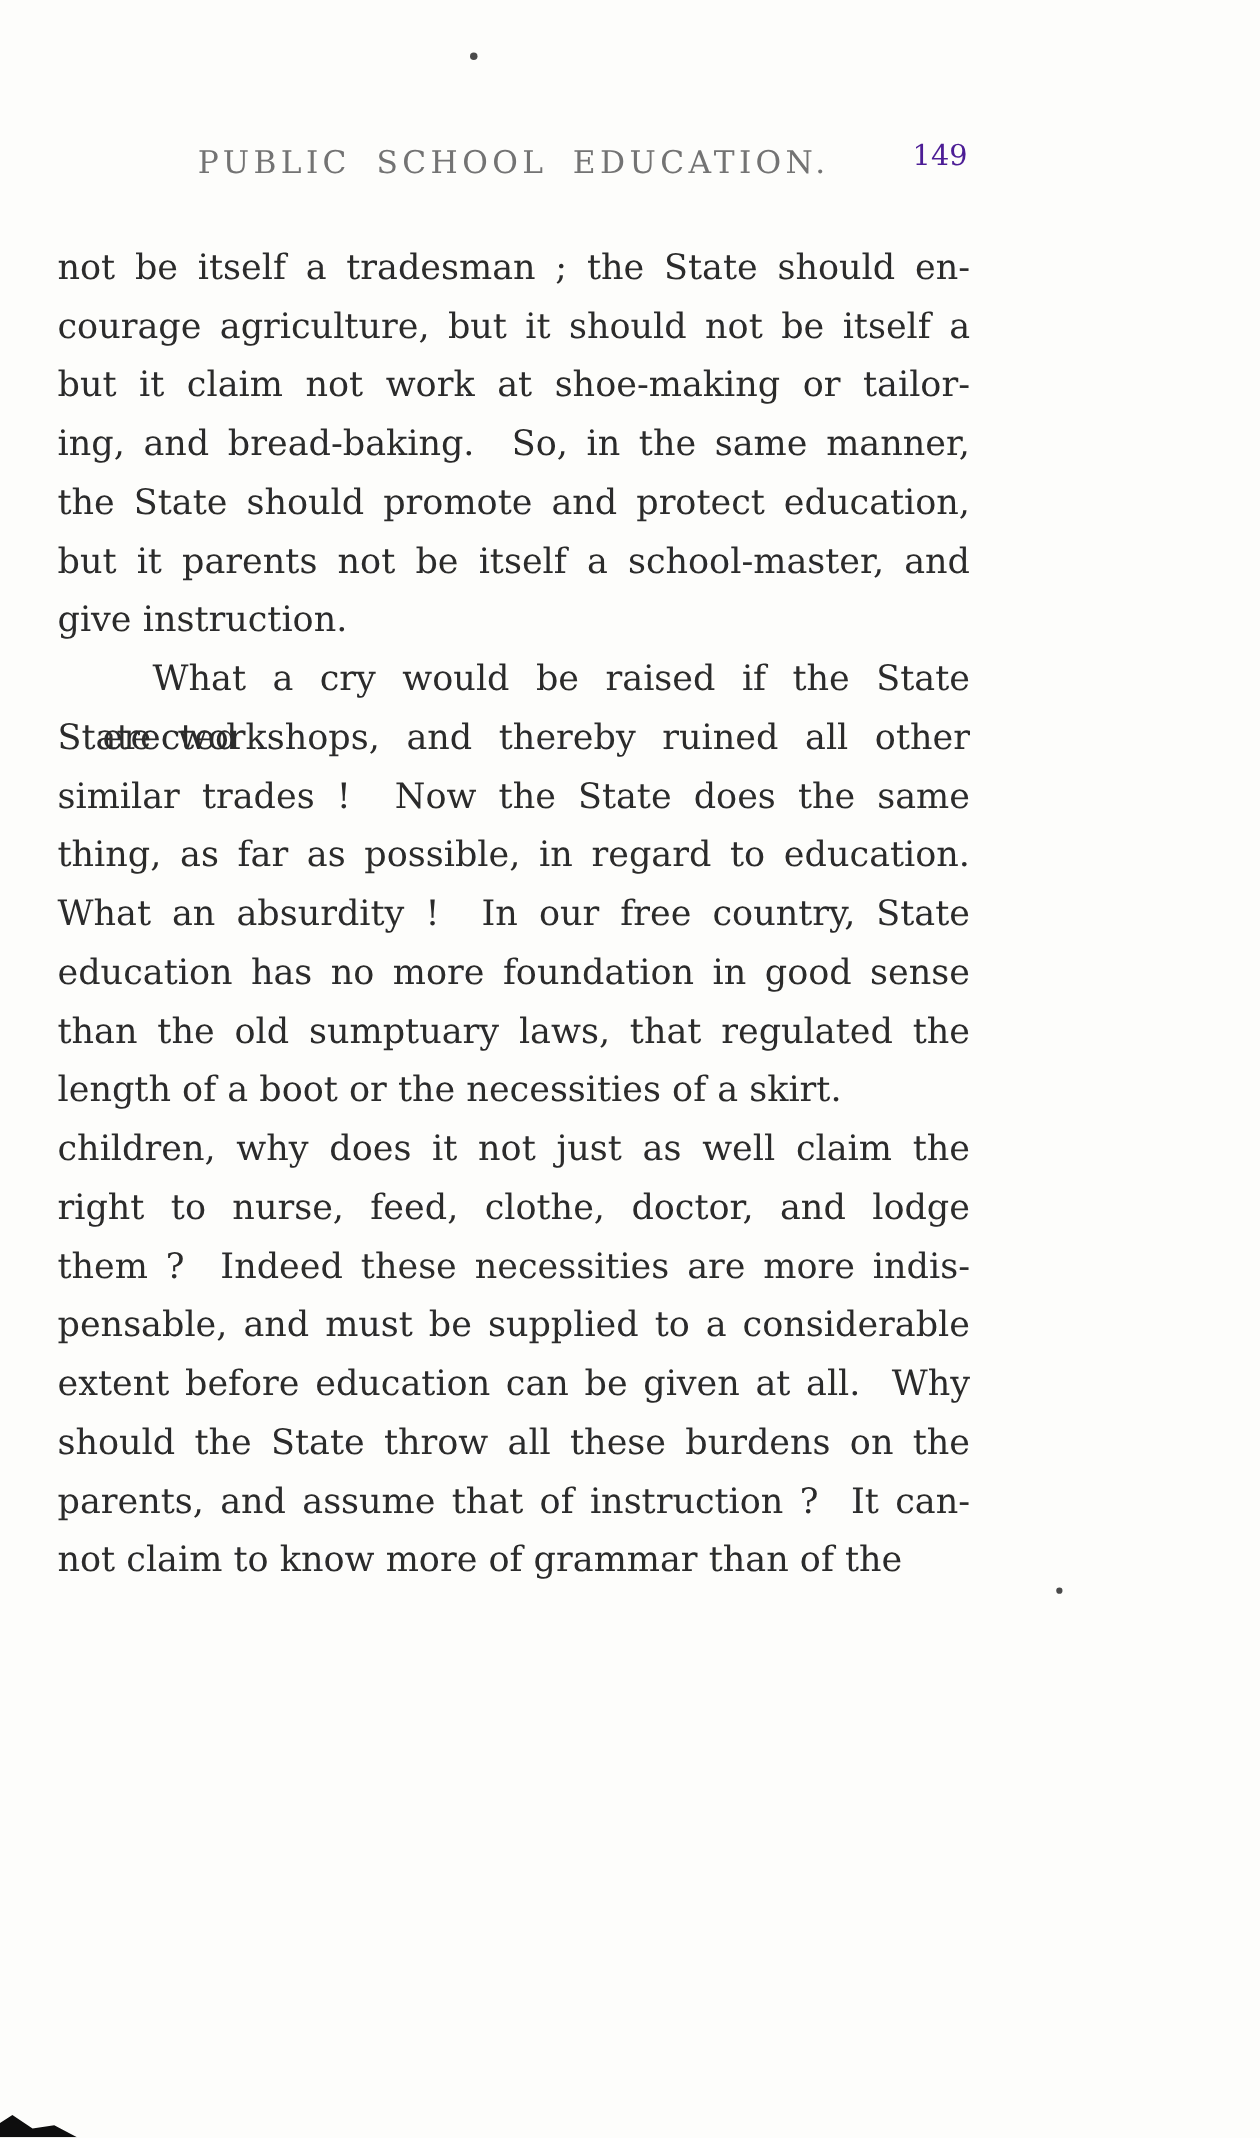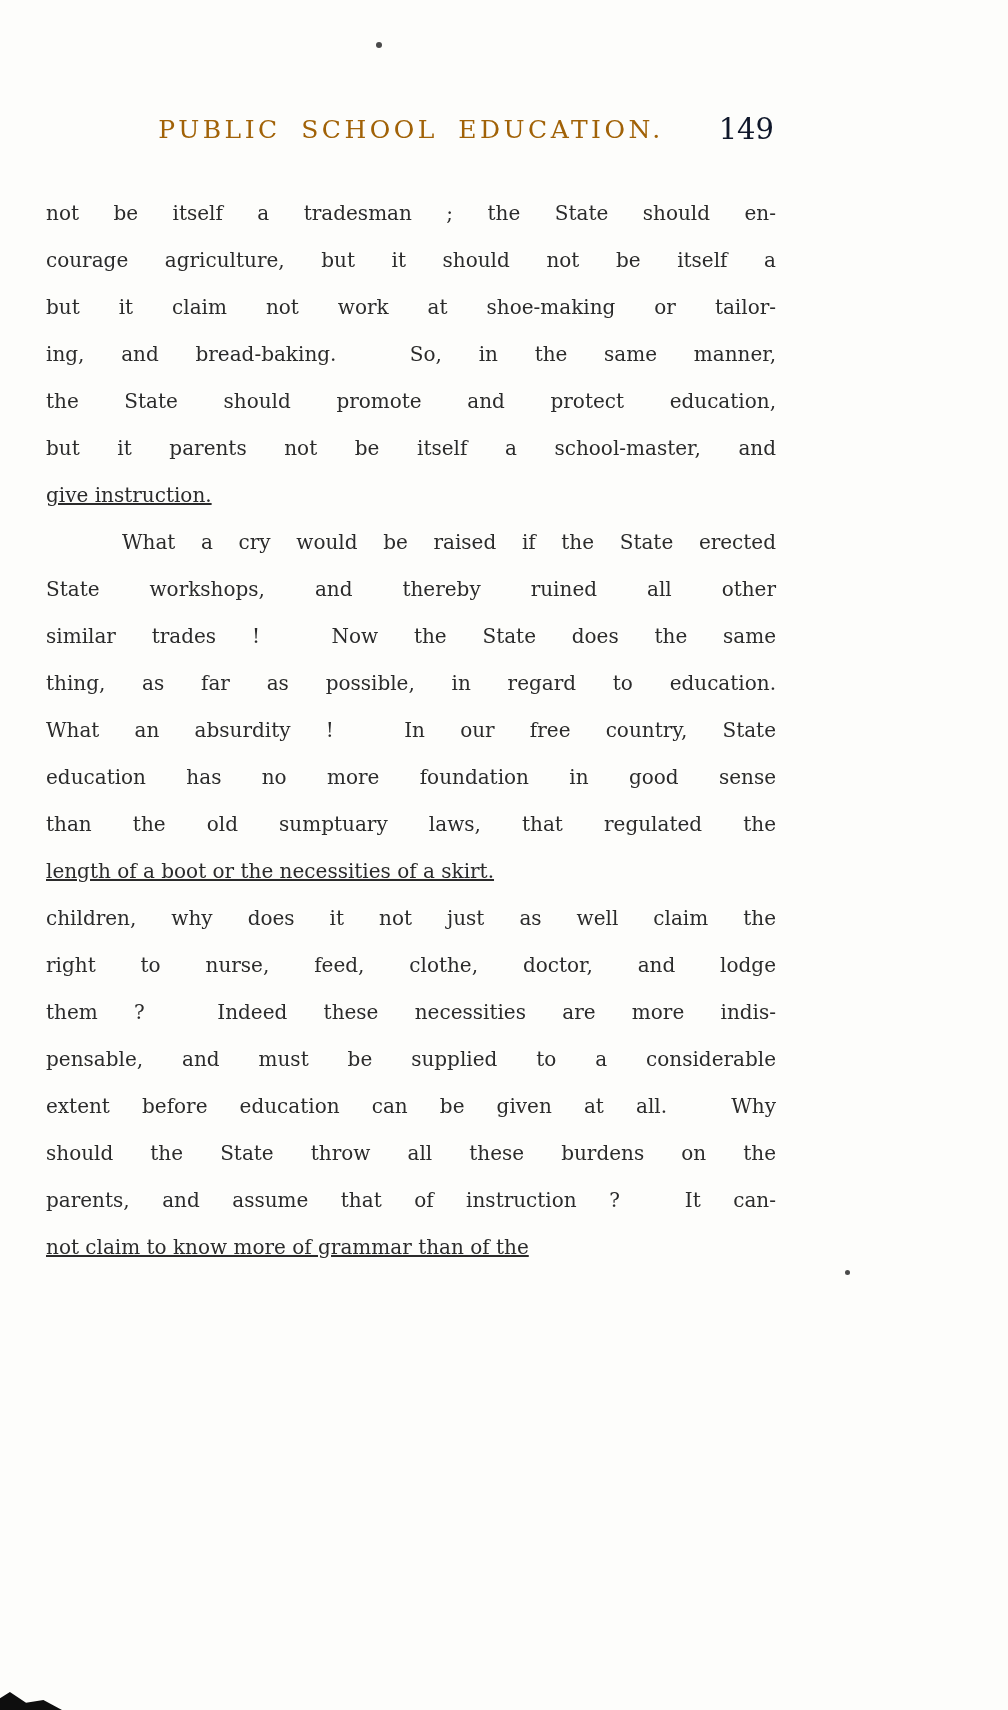--- a/index.html
+++ b/index.html
@@ -28,51 +28,50 @@
   }
   .header-title {
     position: absolute;
     left: 50%;
     transform: translateX(-50%);
     top: 3px;
     font-size: 25px;
     letter-spacing: 3.5px;
     word-spacing: 9px;
     white-space: nowrap;
-    color: #a16207;
+    color: #737373;
   }
   .page-number {
     position: absolute;
     right: 2px;
     top: 0;
-    font-size: 29px;
-    color: #0f172a;
+    font-size: 23px;
+    color: #4c1d95;
     margin-left: 24px;
   }
   .text-block {
     position: absolute;
     top: 190px;
     left: 46px;
     width: 730px;
-    font-size: 20px;
+    font-size: 28px;
     line-height: 47px;
   }
   .paragraph {
     margin: 0;
   }
   .line {
     text-align: justify;
     text-align-last: justify;
     white-space: pre-wrap;
     height: 47px;
     overflow: visible;
   }
   .line.last {
     text-align-last: left;
-    text-decoration: underline;
   }
   .line.indent {
     text-indent: 40px;
     margin-left: 36px;
   }
   .artifact-dot {
     position: absolute;
     background: #4a4a4a;
     border-radius: 50%;
   }

